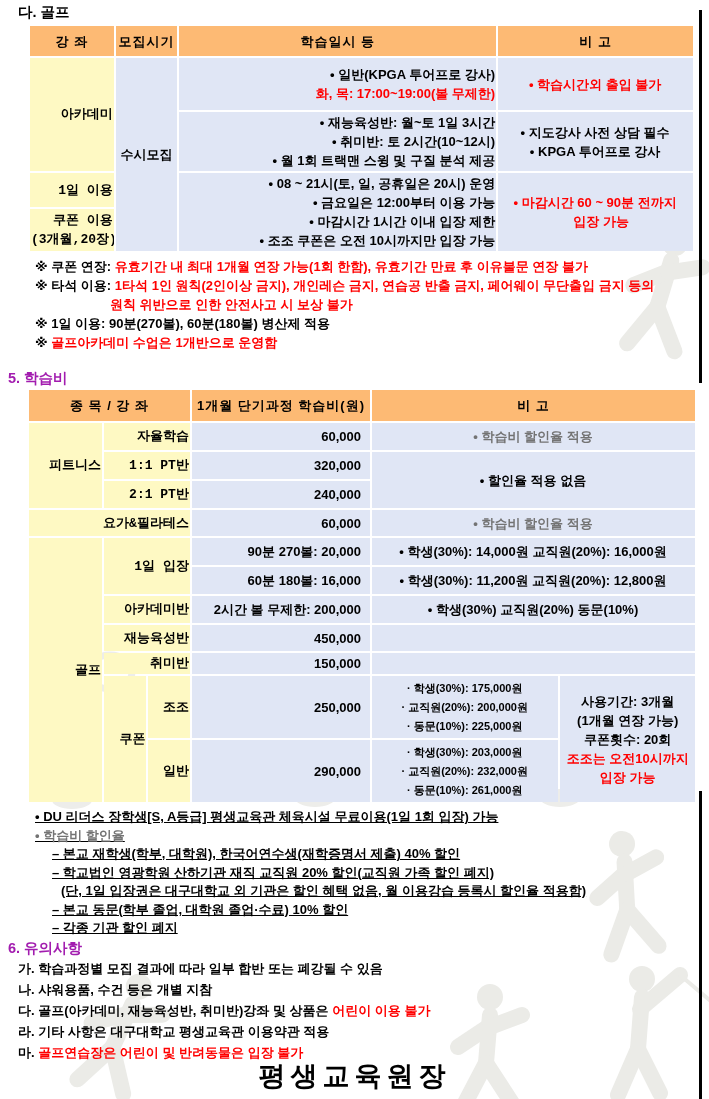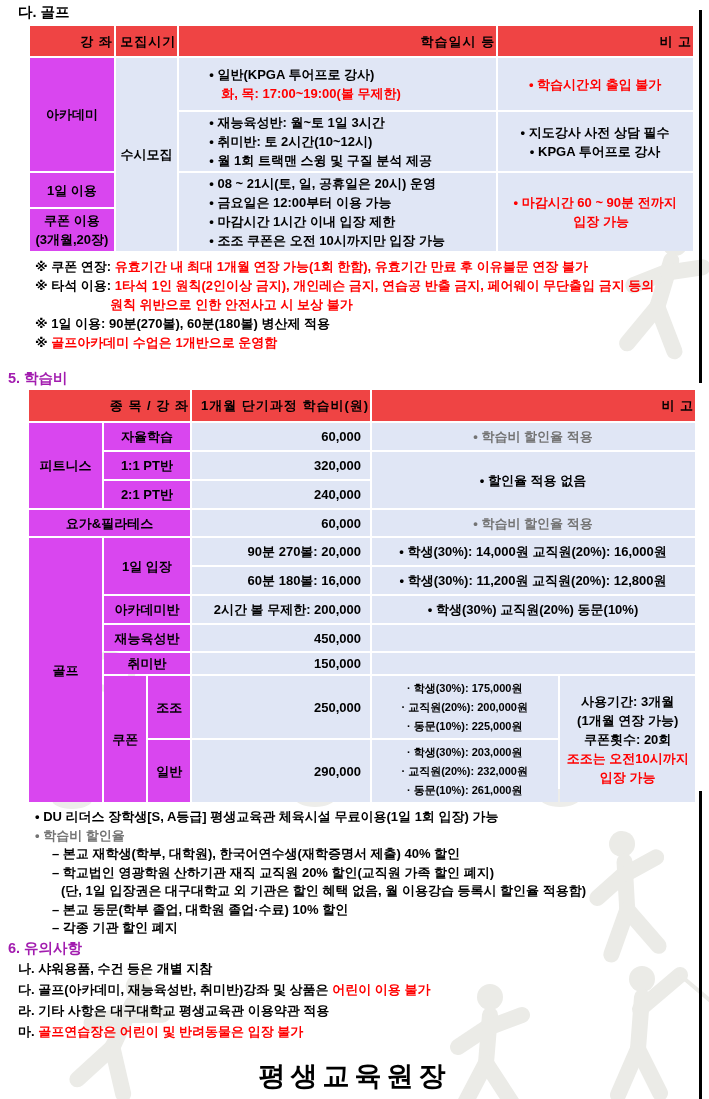--- a/index.html
+++ b/index.html
@@ -10,35 +10,35 @@
     font-weight:bold;color:#000;font-size:13px;
   }
   .abs{position:absolute;}
   .red{color:#ff0000;}
   .blue{color:#737373;}
   .green{color:#a21caf;}
   .sec-title{font-size:14.5px;font-weight:bold;}
   
   table.grid{border-collapse:separate;border-spacing:2px;table-layout:fixed;}
   table.grid td{vertical-align:middle;line-height:19px;overflow:hidden;}
-  td.hdr{background:#ef4444;text-align:right;letter-spacing:1px;}
-  td.cat{background:#d946ef;text-align:center;}
+  td.hdr{background:#fdba74;text-align:center;letter-spacing:1px;}
+  td.cat{background:#fef9c3;text-align:right;font-family:Liberation Mono, monospace;}
   td.data{background:#e0e6f5;}
-  td.sched{padding-left:30px;text-align:left;}
+  td.sched{padding-left:30px;text-align:right;}
   td.note{padding-left:0;text-align:center;}
   td.price{text-align:right;padding-right:9px;}
   td.center{text-align:center;}
   .ind{padding-left:12px;}
   .lines div{white-space:nowrap;}
   .smallbul{font-size:11px;}
   
   .noteblock{line-height:19px;}
   .noteblock .row{white-space:nowrap;}
   .hang{padding-left:75px;}
-  .n2block{line-height:18.5px;}
+  .n2block{line-height:18.5px;text-decoration:underline;}
   .dash-ind{padding-left:17px;}
   .paren-ind{padding-left:26px;}
   .sec6 .row{line-height:21px;white-space:nowrap;}
   .footer-title{
     width:709px;text-align:center;
     font-family:"Liberation Serif","DejaVu Serif",serif;
     font-size:27px;font-weight:bold;letter-spacing:5px;
   }
   .vline{position:absolute;left:699px;width:3px;background:#000;}
   .wm{position:absolute;z-index:0;}
@@ -246,20 +246,21 @@
     <div class="row blue">• 학습비 할인율</div>
     <div class="row dash-ind">– 본교 재학생(학부, 대학원), 한국어연수생(재학증명서 제출) 40% 할인</div>
     <div class="row dash-ind">– 학교법인 영광학원 산하기관 재직 교직원 20% 할인(교직원 가족 할인 폐지)</div>
     <div class="row paren-ind">(단, 1일 입장권은 대구대학교 외 기관은 할인 혜택 없음, 월 이용강습 등록시 할인율 적용함)</div>
     <div class="row dash-ind">– 본교 동문(학부 졸업, 대학원 졸업·수료) 10% 할인</div>
     <div class="row dash-ind">– 각종 기관 할인 폐지</div>
   </div>
 
   <div class="abs sec-title green" style="left:8px;top:939px;">6. 유의사항</div>
   <div class="abs sec6" style="left:18px;top:958px;width:680px;">
+    <div class="row">가. 학습과정별 모집 결과에 따라 일부 합반 또는 폐강될 수 있음</div>
     <div class="row">나. 샤워용품, 수건 등은 개별 지참</div>
     <div class="row"><span>다. 골프(아카데미, 재능육성반, 취미반)강좌 및 상품은 </span><span class="red">어린이 이용 불가</span></div>
     <div class="row">라. 기타 사항은 대구대학교 평생교육관 이용약관 적용</div>
     <div class="row"><span>마. </span><span class="red">골프연습장은 어린이 및 반려동물은 입장 불가</span></div>
   </div>
 
   <div class="abs footer-title" style="left:0;top:1058px;">평생교육원장</div>
 
 </div>
 

